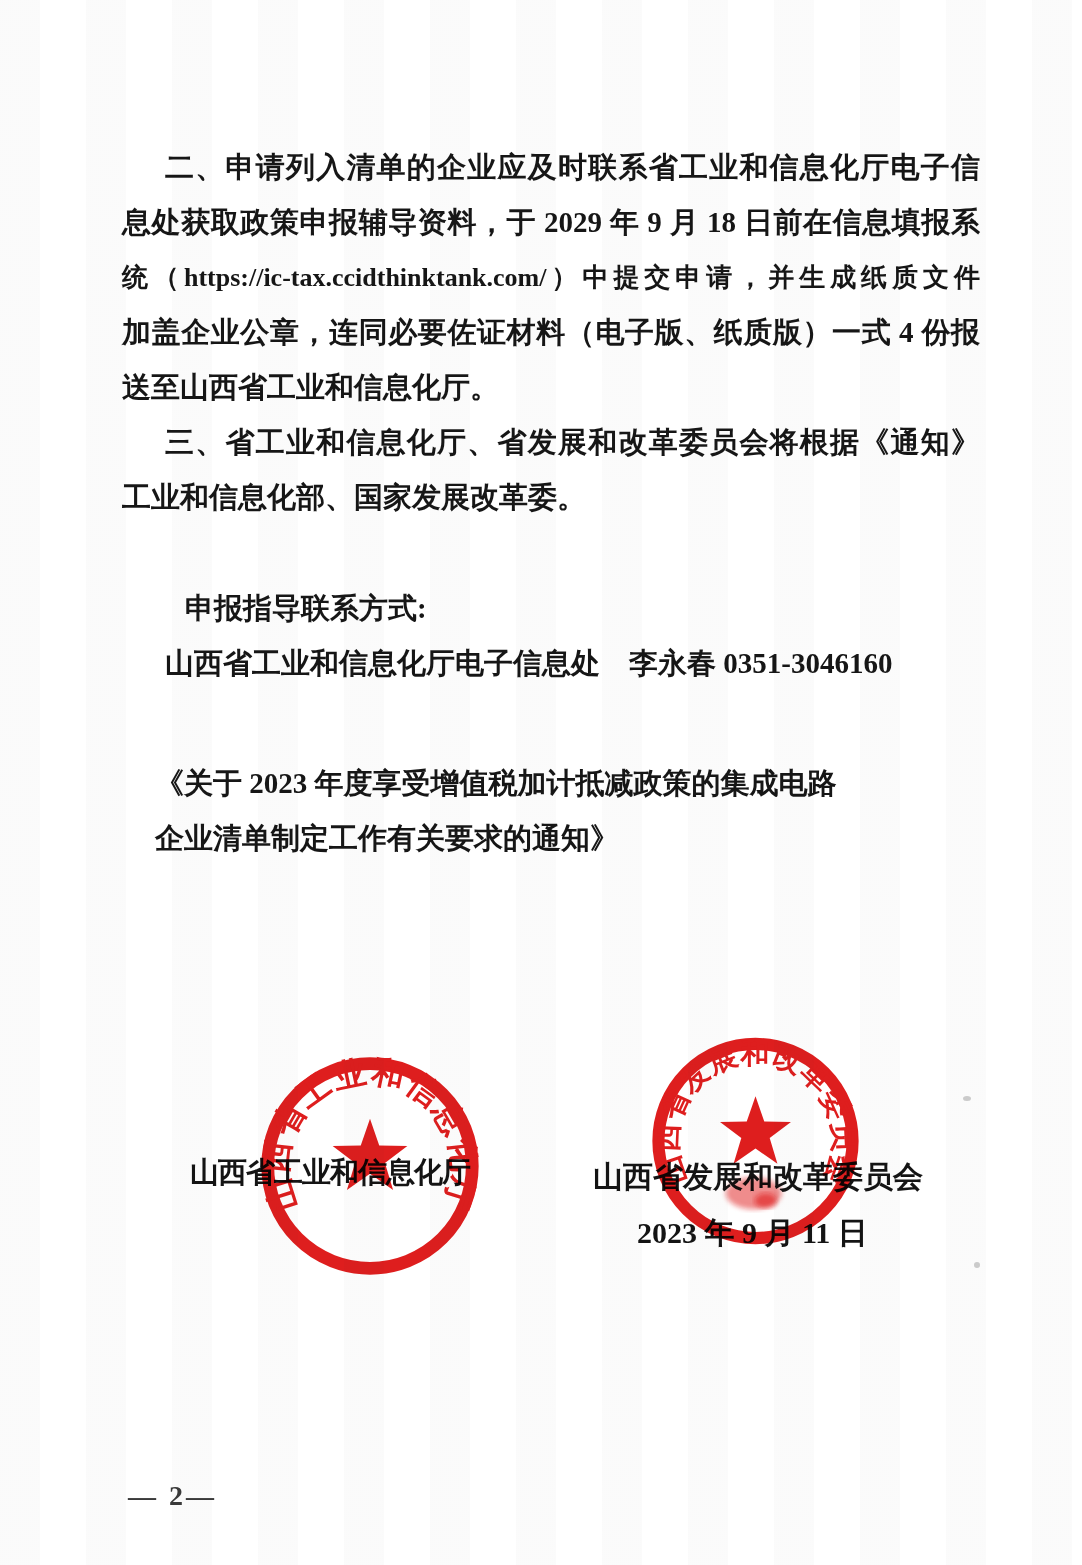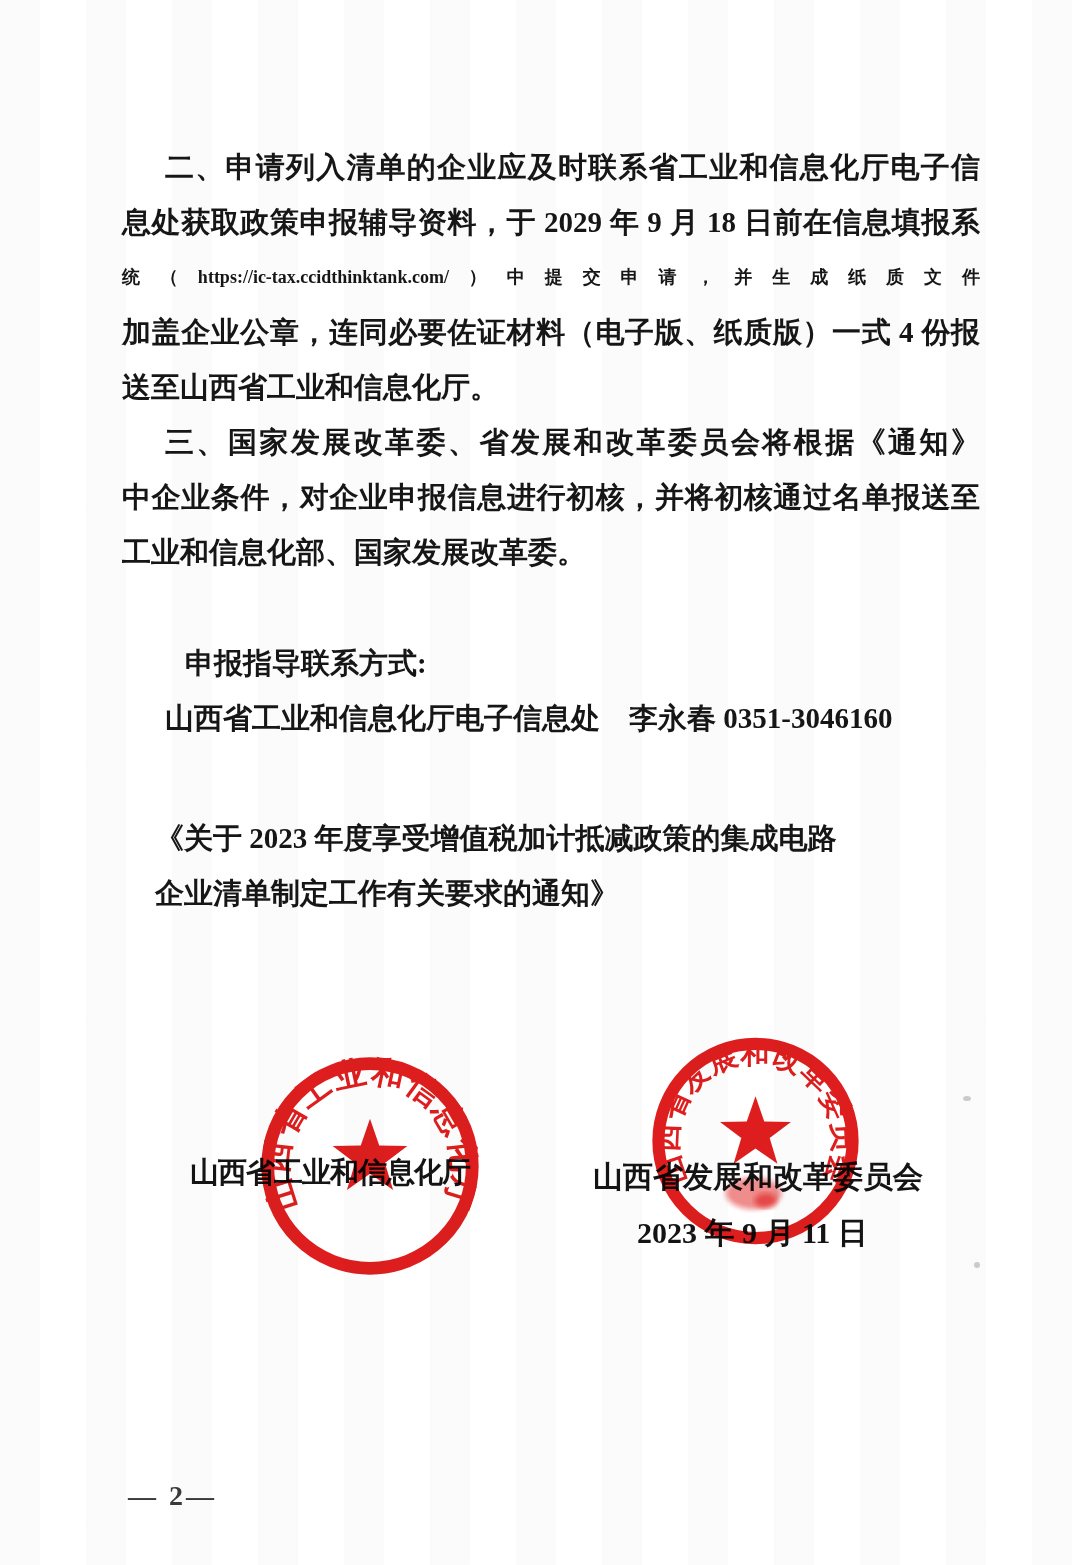--- a/index.html
+++ b/index.html
@@ -24,21 +24,21 @@
   }
   .line {
     display: block;
     font-size: 29px;
     line-height: 55px;
     font-weight: 600;
     white-space: normal;
   }
   .just { text-align: justify; text-align-last: justify; }
   .indent { padding-left: 43px; }
-  .url-line { font-size: 18px; }
+  .url-line { font-size: 26px; }
   .contact-sec { margin-top: 56px; }
   .contact-heading { padding-left: 63px; }
   .contact-detail { padding-left: 43px; }
   .attach-sec { margin-top: 65px; display: flex; padding-left: 33px; }
   .att-label { flex: none; width: 117px; }
   .att-lines { flex: none; }
   .sig {
     position: absolute;
     font-size: 30px;
     line-height: 1.15;
@@ -81,22 +81,21 @@
 
     <p style="margin:0">
       <span class="line just indent">二、申请列入清单的企业应及时联系省工业和信息化厅电子信</span>
       <span class="line just">息处获取政策申报辅导资料，于 2029 年 9 月 18 日前在信息填报系</span>
       <span class="line just url-line">统（https://ic-tax.ccidthinktank.com/）中提交申请，并生成纸质文件</span>
       <span class="line just">加盖企业公章，连同必要佐证材料（电子版、纸质版）一式 4 份报</span>
       <span class="line">送至山西省工业和信息化厅。</span>
     </p>
 
     <p style="margin:0">
-      <span class="line just indent">三、国家发展改革委、省发展和改革委员会将根据《通知》</span>
-      <span class="line just">中企业条件，对企业申报信息进行初核，并将初核通过名单报送至</span>
+      <span class="line just indent">三、省工业和信息化厅、省发展和改革委员会将根据《通知》</span>
       <span class="line">工业和信息化部、国家发展改革委。</span>
     </p>
 
     <section class="contact-sec">
       <div class="line contact-heading">申报指导联系方式:</div>
       <div class="line contact-detail">山西省工业和信息化厅电子信息处　李永春 0351-3046160</div>
     </section>
 
     <section class="attach-sec">
       <div class="att-lines">

